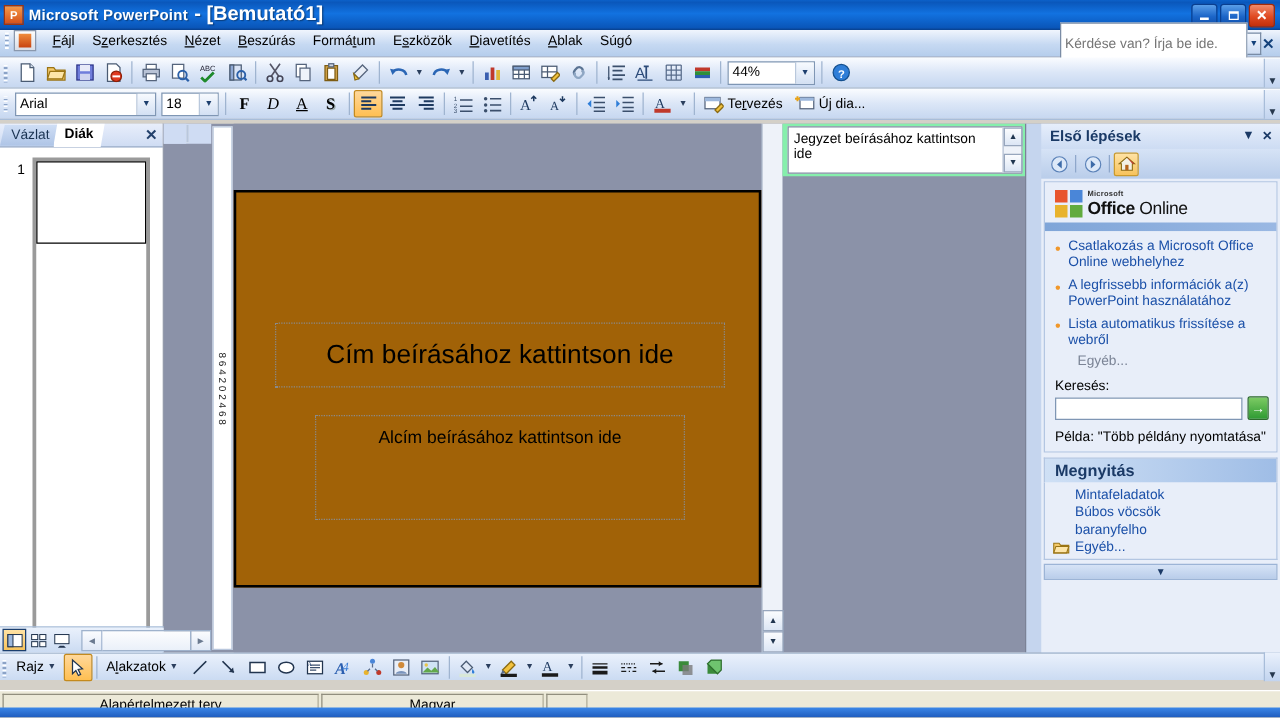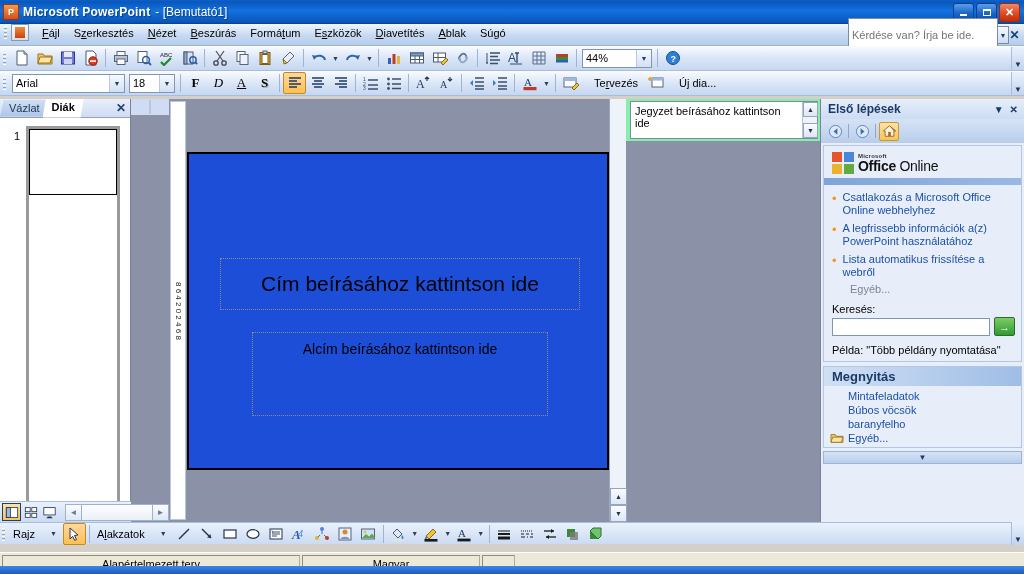--- a/index.html
+++ b/index.html
@@ -22,21 +22,21 @@
     color: #fff;
   }
   .title-icon {
     width: 16px; height: 16px; margin-right: 4px;
     background: linear-gradient(to bottom,#f59a4a,#d4501a);
     border: 1px solid #9c3410;
     display: flex; align-items: center; justify-content: center;
     font-size: 9px; color:#fff; font-weight: bold;
   }
   .title-text { font-weight: bold; font-size: 12px; letter-spacing: .2px; text-shadow: 1px 1px 1px rgba(0,0,0,.4); }
-  .title-doc { font-weight: normal; font-size: 12px; text-shadow: 1px 1px 1px rgba(0,0,0,.4); }
+  .title-doc { font-weight: bold; font-size: 16px; text-shadow: 1px 1px 1px rgba(0,0,0,.4); }
   .win-btns { margin-left: auto; display: flex; gap: 2px; padding-right: 2px; }
   .win-btn {
     width: 21px; height: 19px;
     border: 1px solid #0a3f8f;
     border-radius: 3px;
     display: flex; align-items: center; justify-content: center;
     color: #fff; font-size: 11px; font-weight: bold;
     background: linear-gradient(to bottom,#5a9ee8,#1b65c8 55%,#0d4da8);
     cursor: pointer;
   }
@@ -104,21 +104,21 @@
     height:19px; border:1px solid #7f96b4; background:#fff;
     display:flex; align-items:center; font-size:11px;
     margin:0 2px; cursor:pointer;
   }
   .combo span.val { padding:0 3px; flex:1; overflow:hidden; white-space:nowrap; }
   .combo .arrow {
     width:15px; height:17px; border-left:1px solid #b9c8dc;
     background: linear-gradient(to bottom,#f7fafe,#d3e0f3);
     display:flex;align-items:center;justify-content:center; font-size:7px; color:#1d3f6e;
   }
-  .tb-textbtn { display:flex; align-items:center; gap:15px; padding:2px 5px 2px 3px; cursor:pointer;
+  .tb-textbtn { display:flex; align-items:center; gap:3px; padding:2px 5px 2px 3px; cursor:pointer;
     font-size:11px; border:1px solid transparent; border-radius:2px; white-space:nowrap;}
 
   
   .ic { width:16px; height:16px; position:relative; display:block; }
 
   
   .workspace { position:absolute; top:99px; left:0; right:0; bottom:52px; display:flex; background:#8b92a8; }
 
   
   .leftpanel { width:131px; background:#fff; display:flex; flex-direction:column; border-right:1px solid #7b8296; }
@@ -146,21 +146,21 @@
   }
   .hruler .marks { position:absolute; inset:0; display:flex; align-items:center; justify-content:center; }
   .hruler span { font-size:8px; color:#222; }
   .slide-row { flex:1; display:flex; min-height:0; }
   .vruler { width:16px; background:#fff; border:1px solid #b9c7dd; margin:2px 1px 2px 1px;
     display:flex; align-items:center; justify-content:center; overflow:hidden; }
   .vruler .vmarks { writing-mode: vertical-rl; font-size:8px; color:#222; letter-spacing:0px; white-space:nowrap;}
   .slide-canvas { flex:1; background:#8b92a8; position:relative; display:flex; align-items:center; justify-content:center; }
   .slide-shadow { position:relative; }
   .slide {
-    width:422px; height:318px; background:#1d4ed8; border:2px solid #000;
+    width:422px; height:318px; background:#a16207; border:2px solid #000;
     position:relative;
   }
   .slide-shadow::after {
     content:''; position:absolute; left:6px; top:6px; width:422px; height:318px;
     background:#000; z-index:-1;
   }
   .ph {
     position:absolute; border:1px dotted #8a8a8a;
     display:flex; align-items:center; justify-content:center;
     color:#000;
@@ -180,21 +180,21 @@
   }
   .notes-inner {
     flex:1; background:#fff; border:1px solid #7f8aa0; margin-left:4px;
     display:flex;
   }
   .notes-text { flex:1; font-size:11px; padding:3px 4px; color:#000; }
   .notes-sb { width:15px; background:#eef2f9; border-left:1px solid #b6c1d4; display:flex; flex-direction:column; }
   .notes-sb .sb-btn { width:15px; height:15px; }
 
   
-  .taskpane { width:204px; background:#c5d5ee; border-left:1px solid #7b8296; display:flex; flex-direction:column; }
+  .taskpane { width:204px; background:#c5d5ee; border-left:1px solid #7b8296; display:flex; flex-direction:column;padding-left:12px; }
   .tp-title { height:20px; display:flex; align-items:center; padding-left:7px;
     background:linear-gradient(to bottom,#e6eefb,#cddcf3); color:#1b3a66; font-weight:bold; font-size:12px;}
   .tp-title .sp { margin-left:auto; display:flex; gap:6px; padding-right:6px; }
   .tp-title .sp div { cursor:pointer; font-size:10px; color:#1b3a66; }
   .tp-nav { height:24px; display:flex; align-items:center; padding:2px 4px; gap:3px;
     background:linear-gradient(to bottom,#d6e3f6,#b9cdea); }
   .navbtn { width:20px; height:19px; border:1px solid transparent; border-radius:2px;
     display:flex;align-items:center;justify-content:center; cursor:pointer; }
   .navbtn.home { background:linear-gradient(to bottom,#ffe2a4,#f7c35c); border-color:#cb9a2c; }
   .nsep { width:1px; height:14px; background:#8ea7cb; }
@@ -891,18 +891,18 @@
       </div>
     </div>
     <div class="navarrows">
       <div class="narr">◄</div>
       <div class="narr-track"></div>
       <div class="narr">►</div>
     </div>
   </div>
 
   <div class="statusbar">
-    <div class="sb-cell" style="width:298px">Alapértelmezett terv</div>
+    <div class="sb-cell" style="width:253px">Alapértelmezett terv</div>
     <div class="sb-cell" style="width:178px">Magyar</div>
     <div class="sb-cell" style="width:33px"></div>
   </div>
   <div class="taskbar"></div>
 </div>
 
 </body></html>

